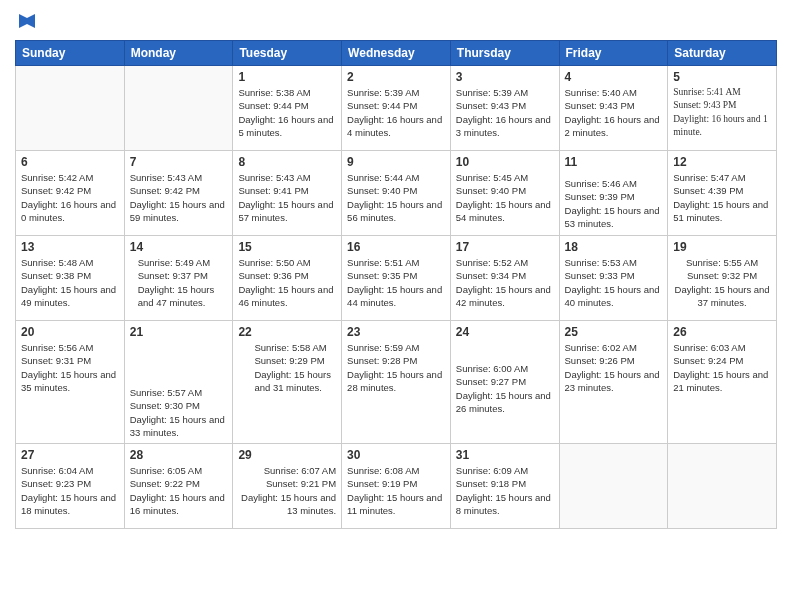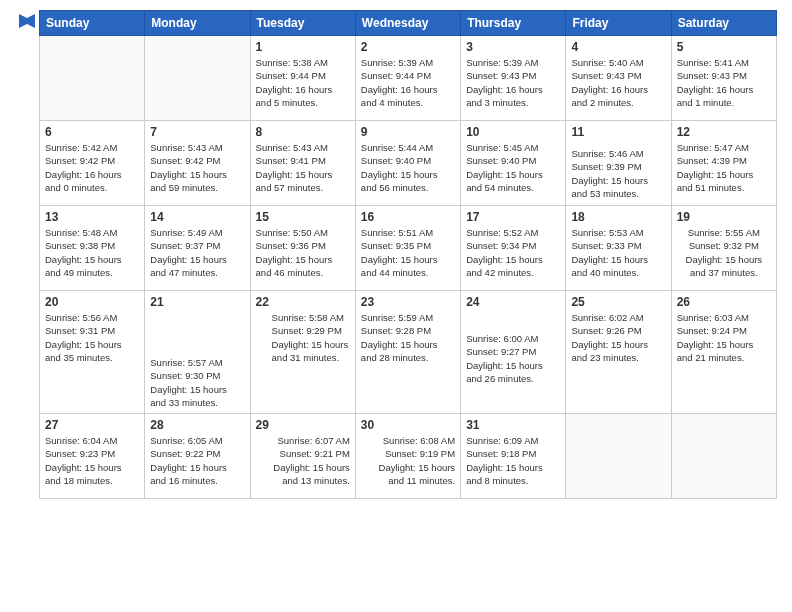--- a/index.html
+++ b/index.html
@@ -8,21 +8,21 @@
       background: #fff;
       width: 792px;
       height: 612px;
       overflow: hidden;
     }
     .page {
       width: 792px;
       height: 496px;
       padding: 10px 15px;
       display: flex;
-      flex-direction: row;
+      flex-direction: column;
     }
     .header {
       display: flex;
       justify-content: space-between;
       align-items: flex-start;
       margin-bottom: 8px;
     }
     .logo {
       display: flex;
       align-items: center;
@@ -146,21 +146,21 @@
 Daylight: 16 hours and 3 minutes.</div>
           </td>
           <td>
             <span class="day-number">4</span>
             <div class="day-info" style="white-space: pre-line;">Sunrise: 5:40 AM
 Sunset: 9:43 PM
 Daylight: 16 hours and 2 minutes.</div>
           </td>
           <td>
             <span class="day-number">5</span>
-            <div class="day-info" style="white-space: pre-line;">Sunrise: 5:41 AM
+            <div class="day-info" style="white-space: pre-line; font-family: Liberation Serif, serif;">Sunrise: 5:41 AM
 Sunset: 9:43 PM
 Daylight: 16 hours and 1 minute.</div>
           </td>
         </tr>
         <tr class="week-row">
           <td>
             <span class="day-number">6</span>
             <div class="day-info" style="white-space: pre-line;">Sunrise: 5:42 AM
 Sunset: 9:42 PM
 Daylight: 16 hours and 0 minutes.</div>
@@ -204,21 +204,21 @@
         </tr>
         <tr class="week-row">
           <td>
             <span class="day-number">13</span>
             <div class="day-info" style="white-space: pre-line;">Sunrise: 5:48 AM
 Sunset: 9:38 PM
 Daylight: 15 hours and 49 minutes.</div>
           </td>
           <td>
             <span class="day-number">14</span>
-            <div class="day-info" style="white-space: pre-line;">Sunrise: 5:49 AM
+            <div class="day-info" style="white-space: pre-line; margin-left: 8px;">Sunrise: 5:49 AM
 Sunset: 9:37 PM
 Daylight: 15 hours and 47 minutes.</div>
           </td>
           <td>
             <span class="day-number">15</span>
             <div class="day-info" style="white-space: pre-line;">Sunrise: 5:50 AM
 Sunset: 9:36 PM
 Daylight: 15 hours and 46 minutes.</div>
           </td>
           <td>
@@ -304,21 +304,21 @@
 Daylight: 15 hours and 16 minutes.</div>
           </td>
           <td>
             <span class="day-number">29</span>
             <div class="day-info" style="white-space: pre-line; text-align: right;">Sunrise: 6:07 AM
 Sunset: 9:21 PM
 Daylight: 15 hours and 13 minutes.</div>
           </td>
           <td>
             <span class="day-number">30</span>
-            <div class="day-info" style="white-space: pre-line; text-align: right;">Sunrise: 6:08 AM
+            <div class="day-info" style="white-space: pre-line;">Sunrise: 6:08 AM
 Sunset: 9:19 PM
 Daylight: 15 hours and 11 minutes.</div>
           </td>
           <td>
             <span class="day-number">31</span>
             <div class="day-info" style="white-space: pre-line;">Sunrise: 6:09 AM
 Sunset: 9:18 PM
 Daylight: 15 hours and 8 minutes.</div>
           </td>
           <td class="empty-cell"></td>

